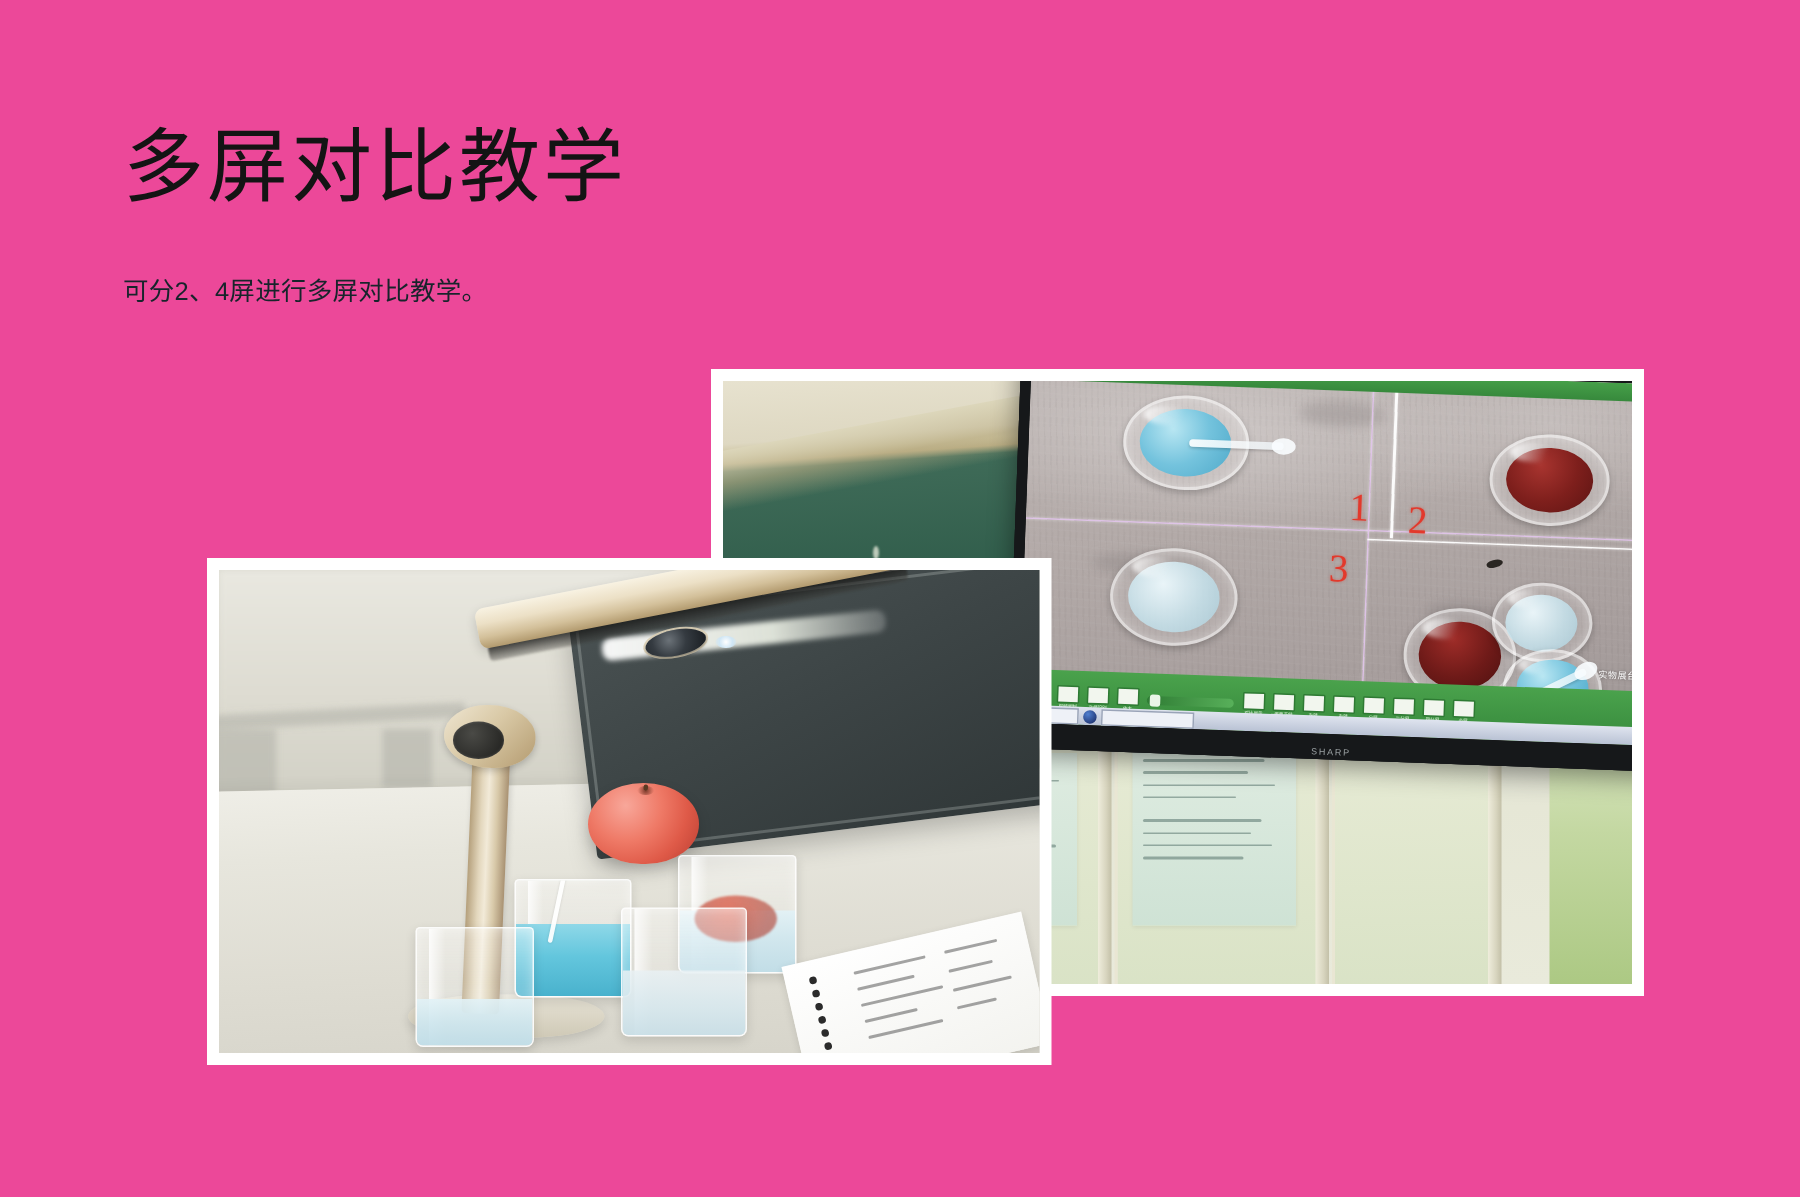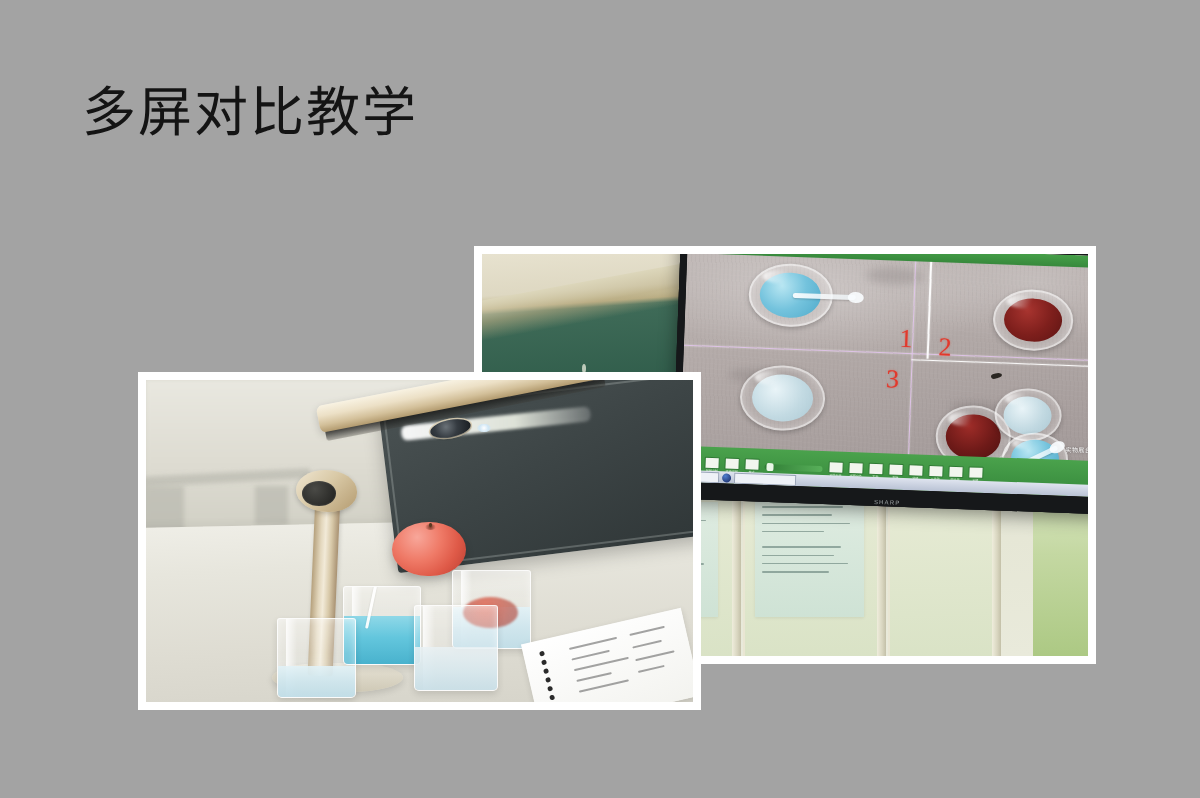--- a/index.html
+++ b/index.html
@@ -656,24 +656,25 @@
   .sheet .srow {
     position: absolute;
     height: 2px;
     background: rgba(90,90,90,.55);
     border-radius: 1px;
   }
 </style>
 </head>
 <body>
 
-<div id="stage" style="background: #a3a3a3;">
+<div id="stage" style="background: #ec4899;">
 
   <div class="headline">多屏对比教学</div>
 
+  <div class="subhead">可分2、4屏进行多屏对比教学。</div>
 
   <div class="photo-frame" id="photo-right">
     <div class="photo">
       <div class="scene-classroom">
 
         <div class="ceiling"></div>
         <div class="ceiling-beam"></div>
 
         <div class="cr-wall-top"></div>
         <div class="cr-wall">

